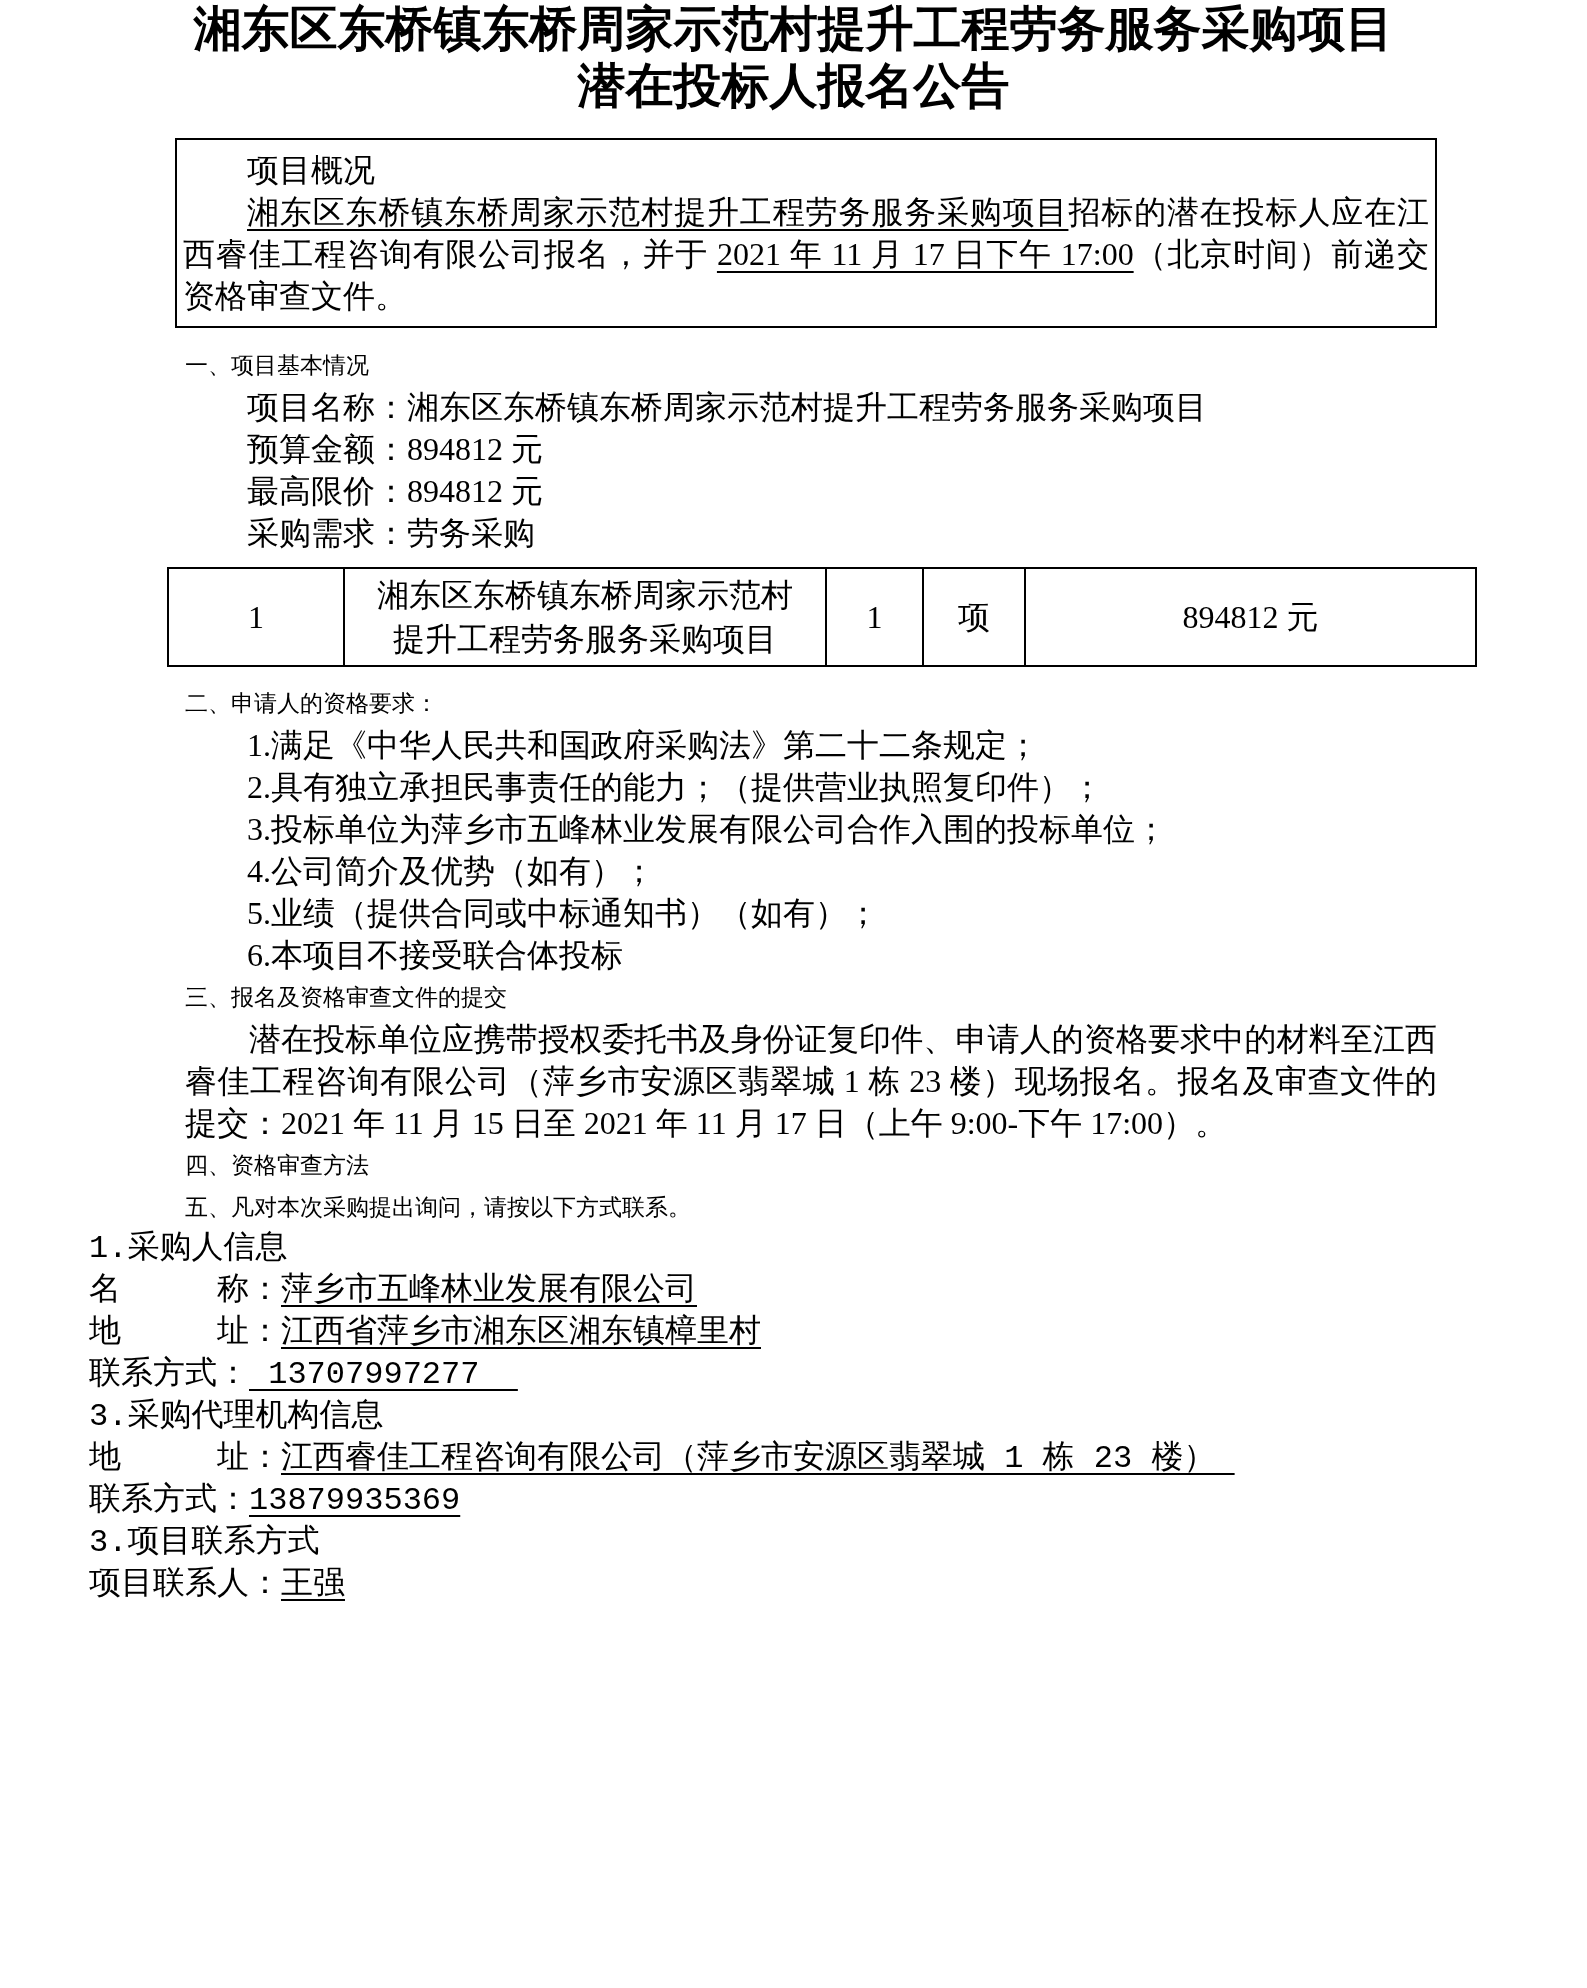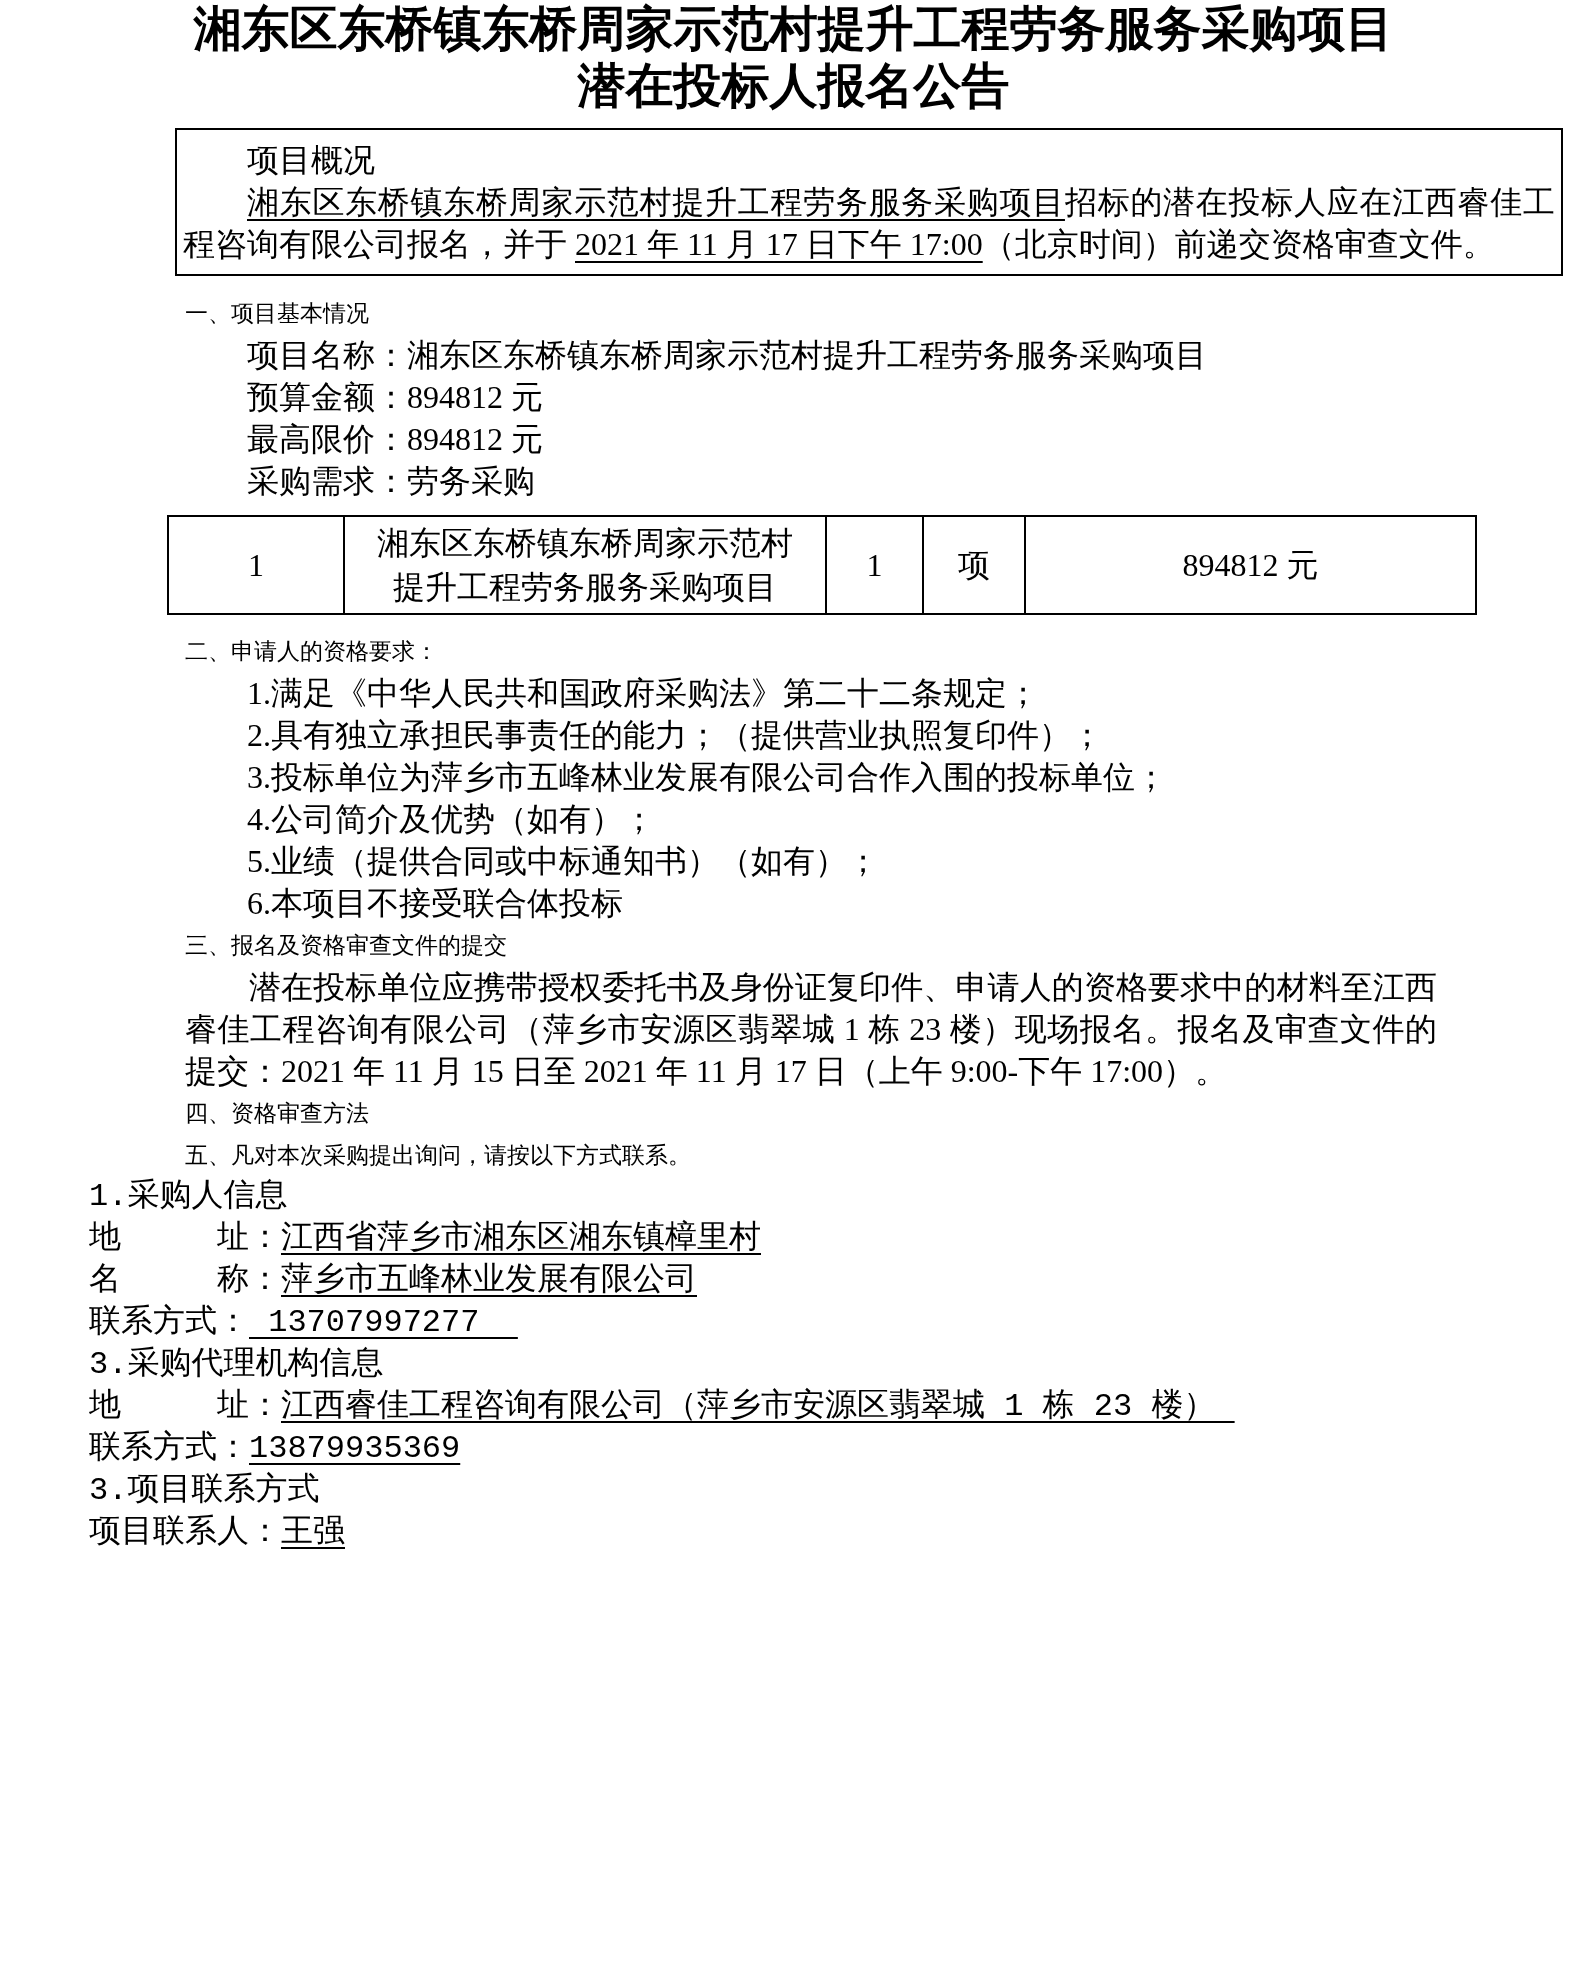--- a/index.html
+++ b/index.html
@@ -24,22 +24,22 @@
   }
   .doc-title {
     text-align: center;
     font-weight: bold;
     font-size: 48px;
     line-height: 57px;
     font-family: "Liberation Serif", "DejaVu Serif", serif;
   }
   .overview-box {
     box-sizing: border-box;
-    margin: 14px 0 0 175px;
-    width: 1388px;
+    margin: 24px 0 0 175px;
+    width: 1262px;
     border: 2px solid #000000;
     padding: 9px 6px 9px 6px;
   }
   .indent2 { text-indent: 2em; }
   .just { text-align: justify; }
   .sec-heading {
     font-family: "Liberation Sans", "DejaVu Sans", sans-serif;
     font-weight: normal;
     font-size: 23px;
     margin-left: 185px;
@@ -131,22 +131,22 @@
   <div class="body-line">6.本项目不接受联合体投标</div>
 
   <div class="sec-heading">三、报名及资格审查文件的提交</div>
   <div class="para indent2 just">潜在投标单位应携带授权委托书及身份证复印件、申请人的资格要求中的材料至江西睿佳工程咨询有限公司（萍乡市安源区翡翠城 1 栋 23 楼）现场报名。报名及审查文件的提交：2021 年 11 月 15 日至 2021 年 11 月 17 日（上午 9:00-下午 17:00）。</div>
 
   <div class="sec-heading">四、资格审查方法</div>
 
   <div class="sec-heading">五、凡对本次采购提出询问，请按以下方式联系。</div>
 
   <div class="five-sub">1.采购人信息</div>
+  <div class="five-sub"><span>名　　　称：</span><span class="u">萍乡市五峰林业发展有限公司</span></div>
   <div class="five-sub"><span>地　　　址：</span><span class="u">江西省萍乡市湘东区湘东镇樟里村</span></div>
-  <div class="five-sub"><span>名　　　称：</span><span class="u">萍乡市五峰林业发展有限公司</span></div>
   <div class="five-sub"><span>联系方式：</span><span class="u"> 13707997277  </span></div>
 
   <div class="five-sub">3.采购代理机构信息</div>
   <div class="five-sub"><span>地　　　址：</span><span class="u">江西睿佳工程咨询有限公司（萍乡市安源区翡翠城 1 栋 23 楼） </span></div>
   <div class="five-sub"><span>联系方式：</span><span class="u">13879935369</span></div>
 
   <div class="five-sub">3.项目联系方式</div>
   <div class="five-sub"><span>项目联系人：</span><span class="u">王强</span></div>
 
 </div>

